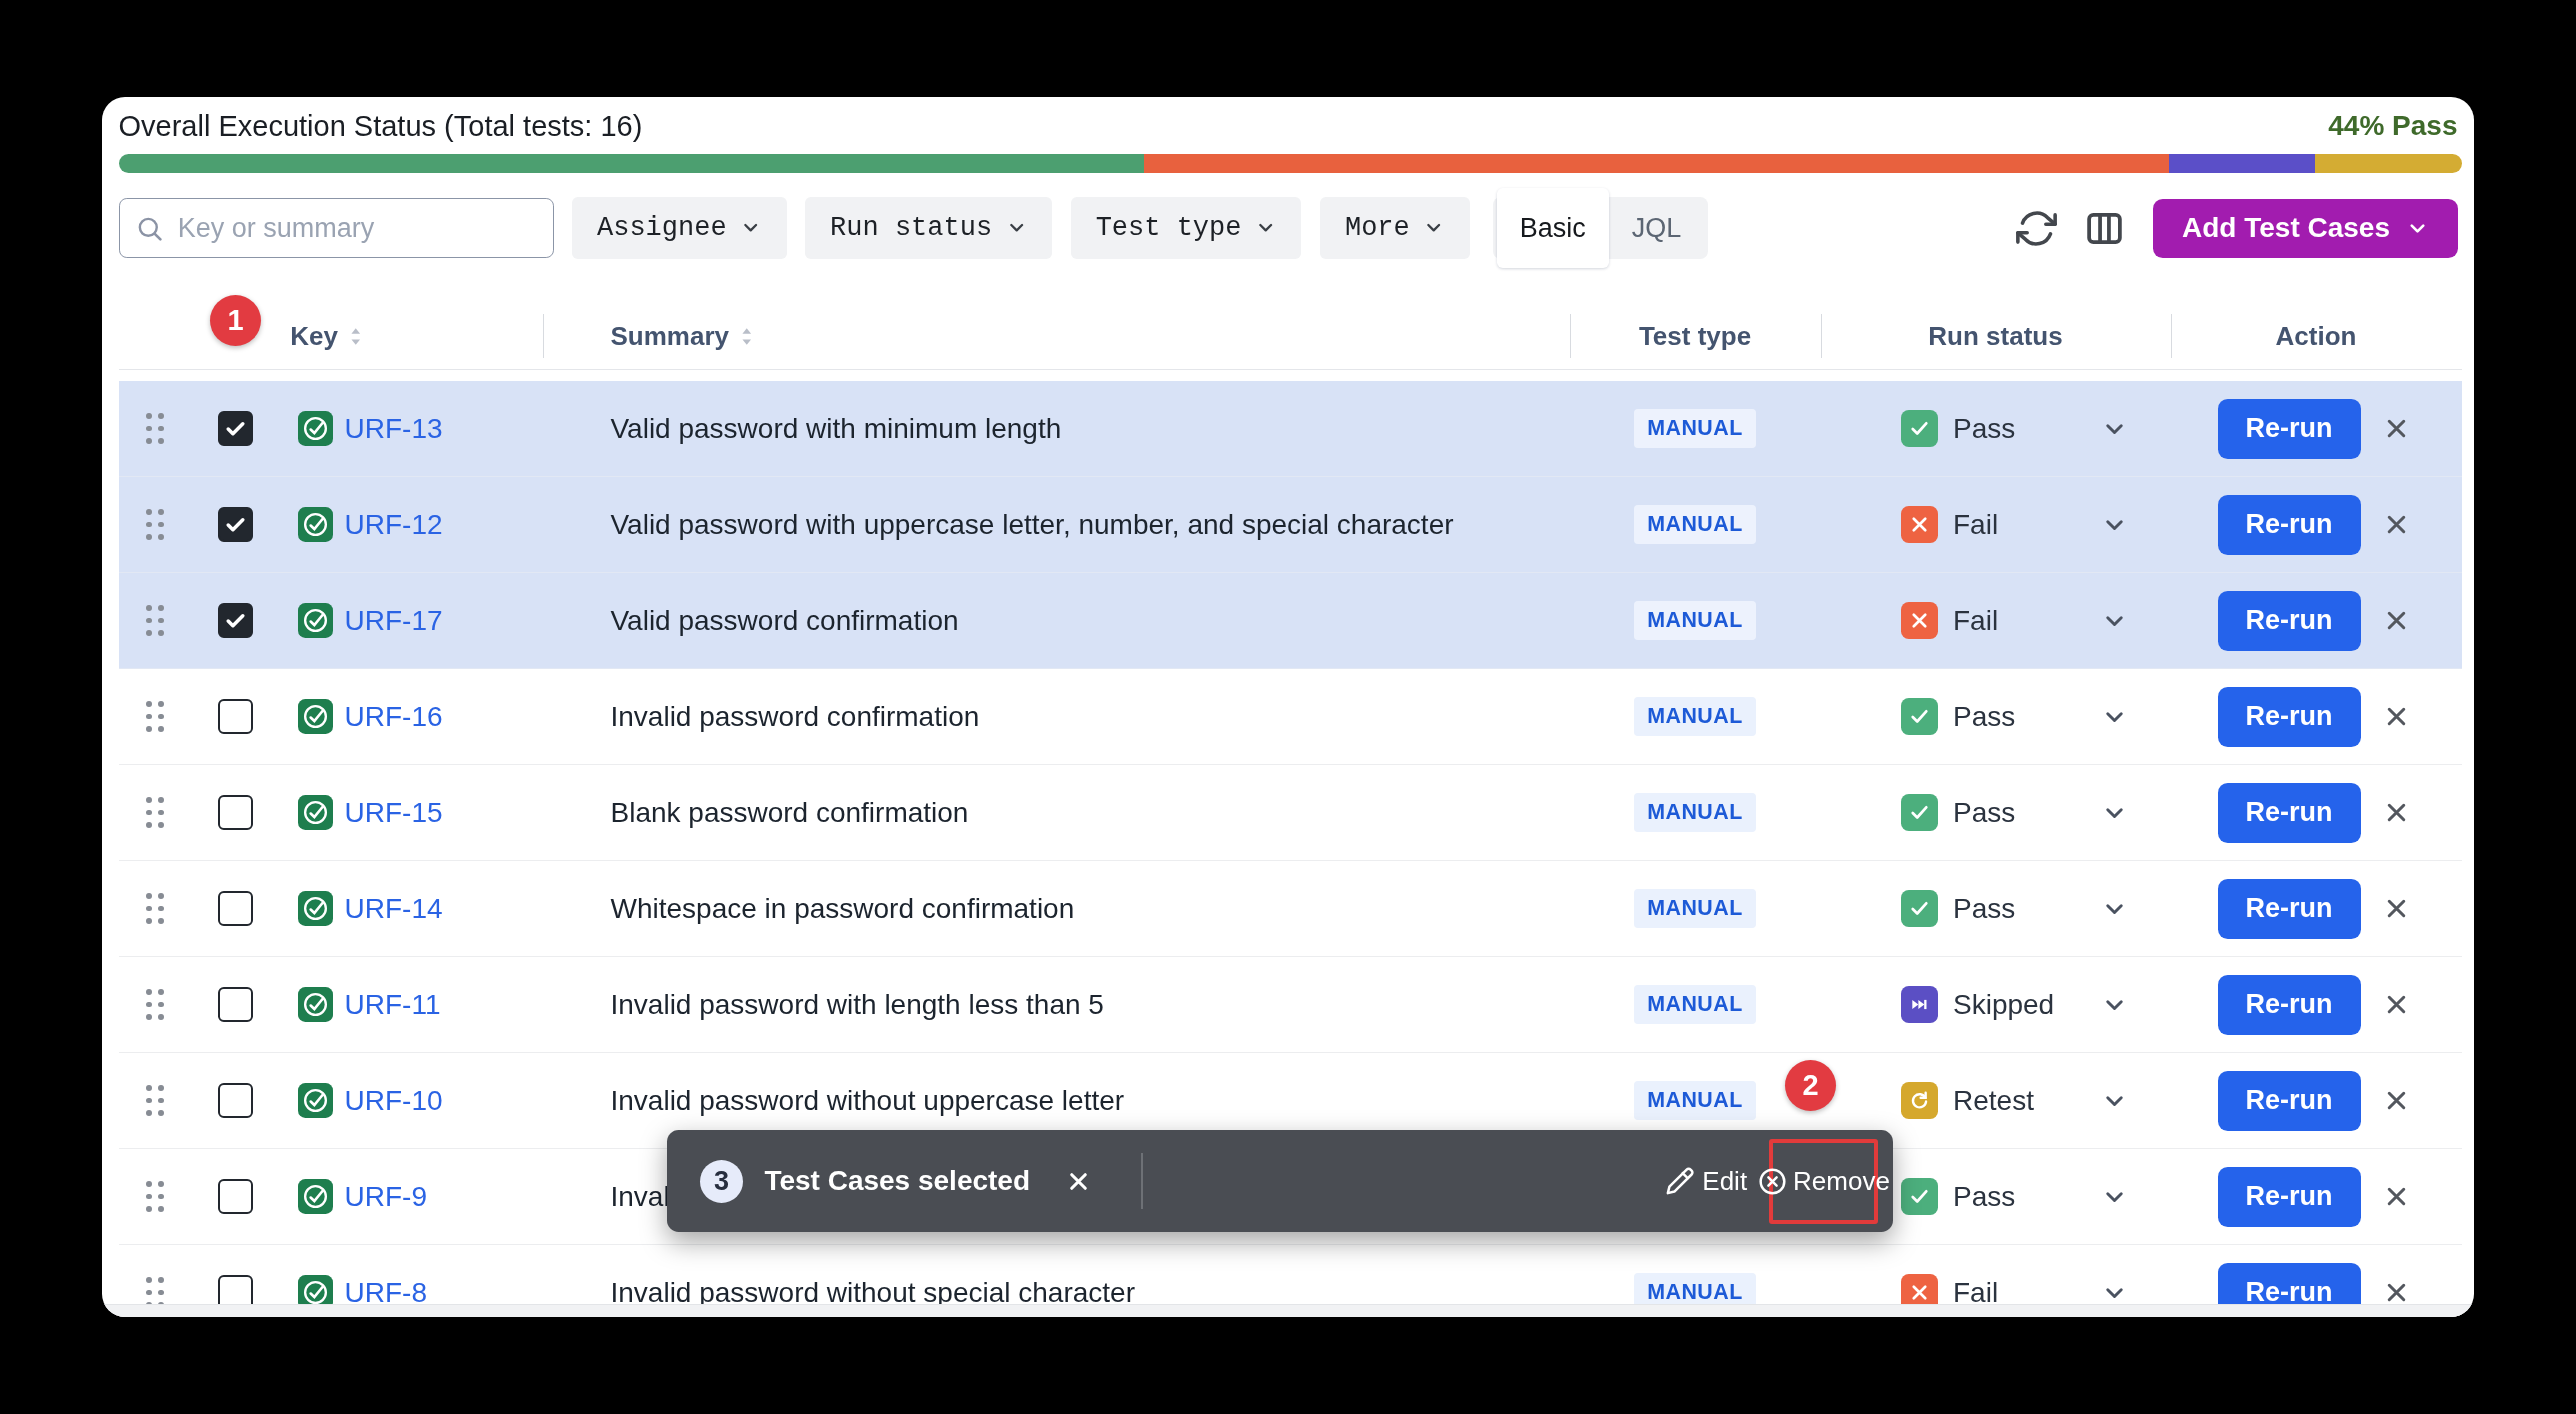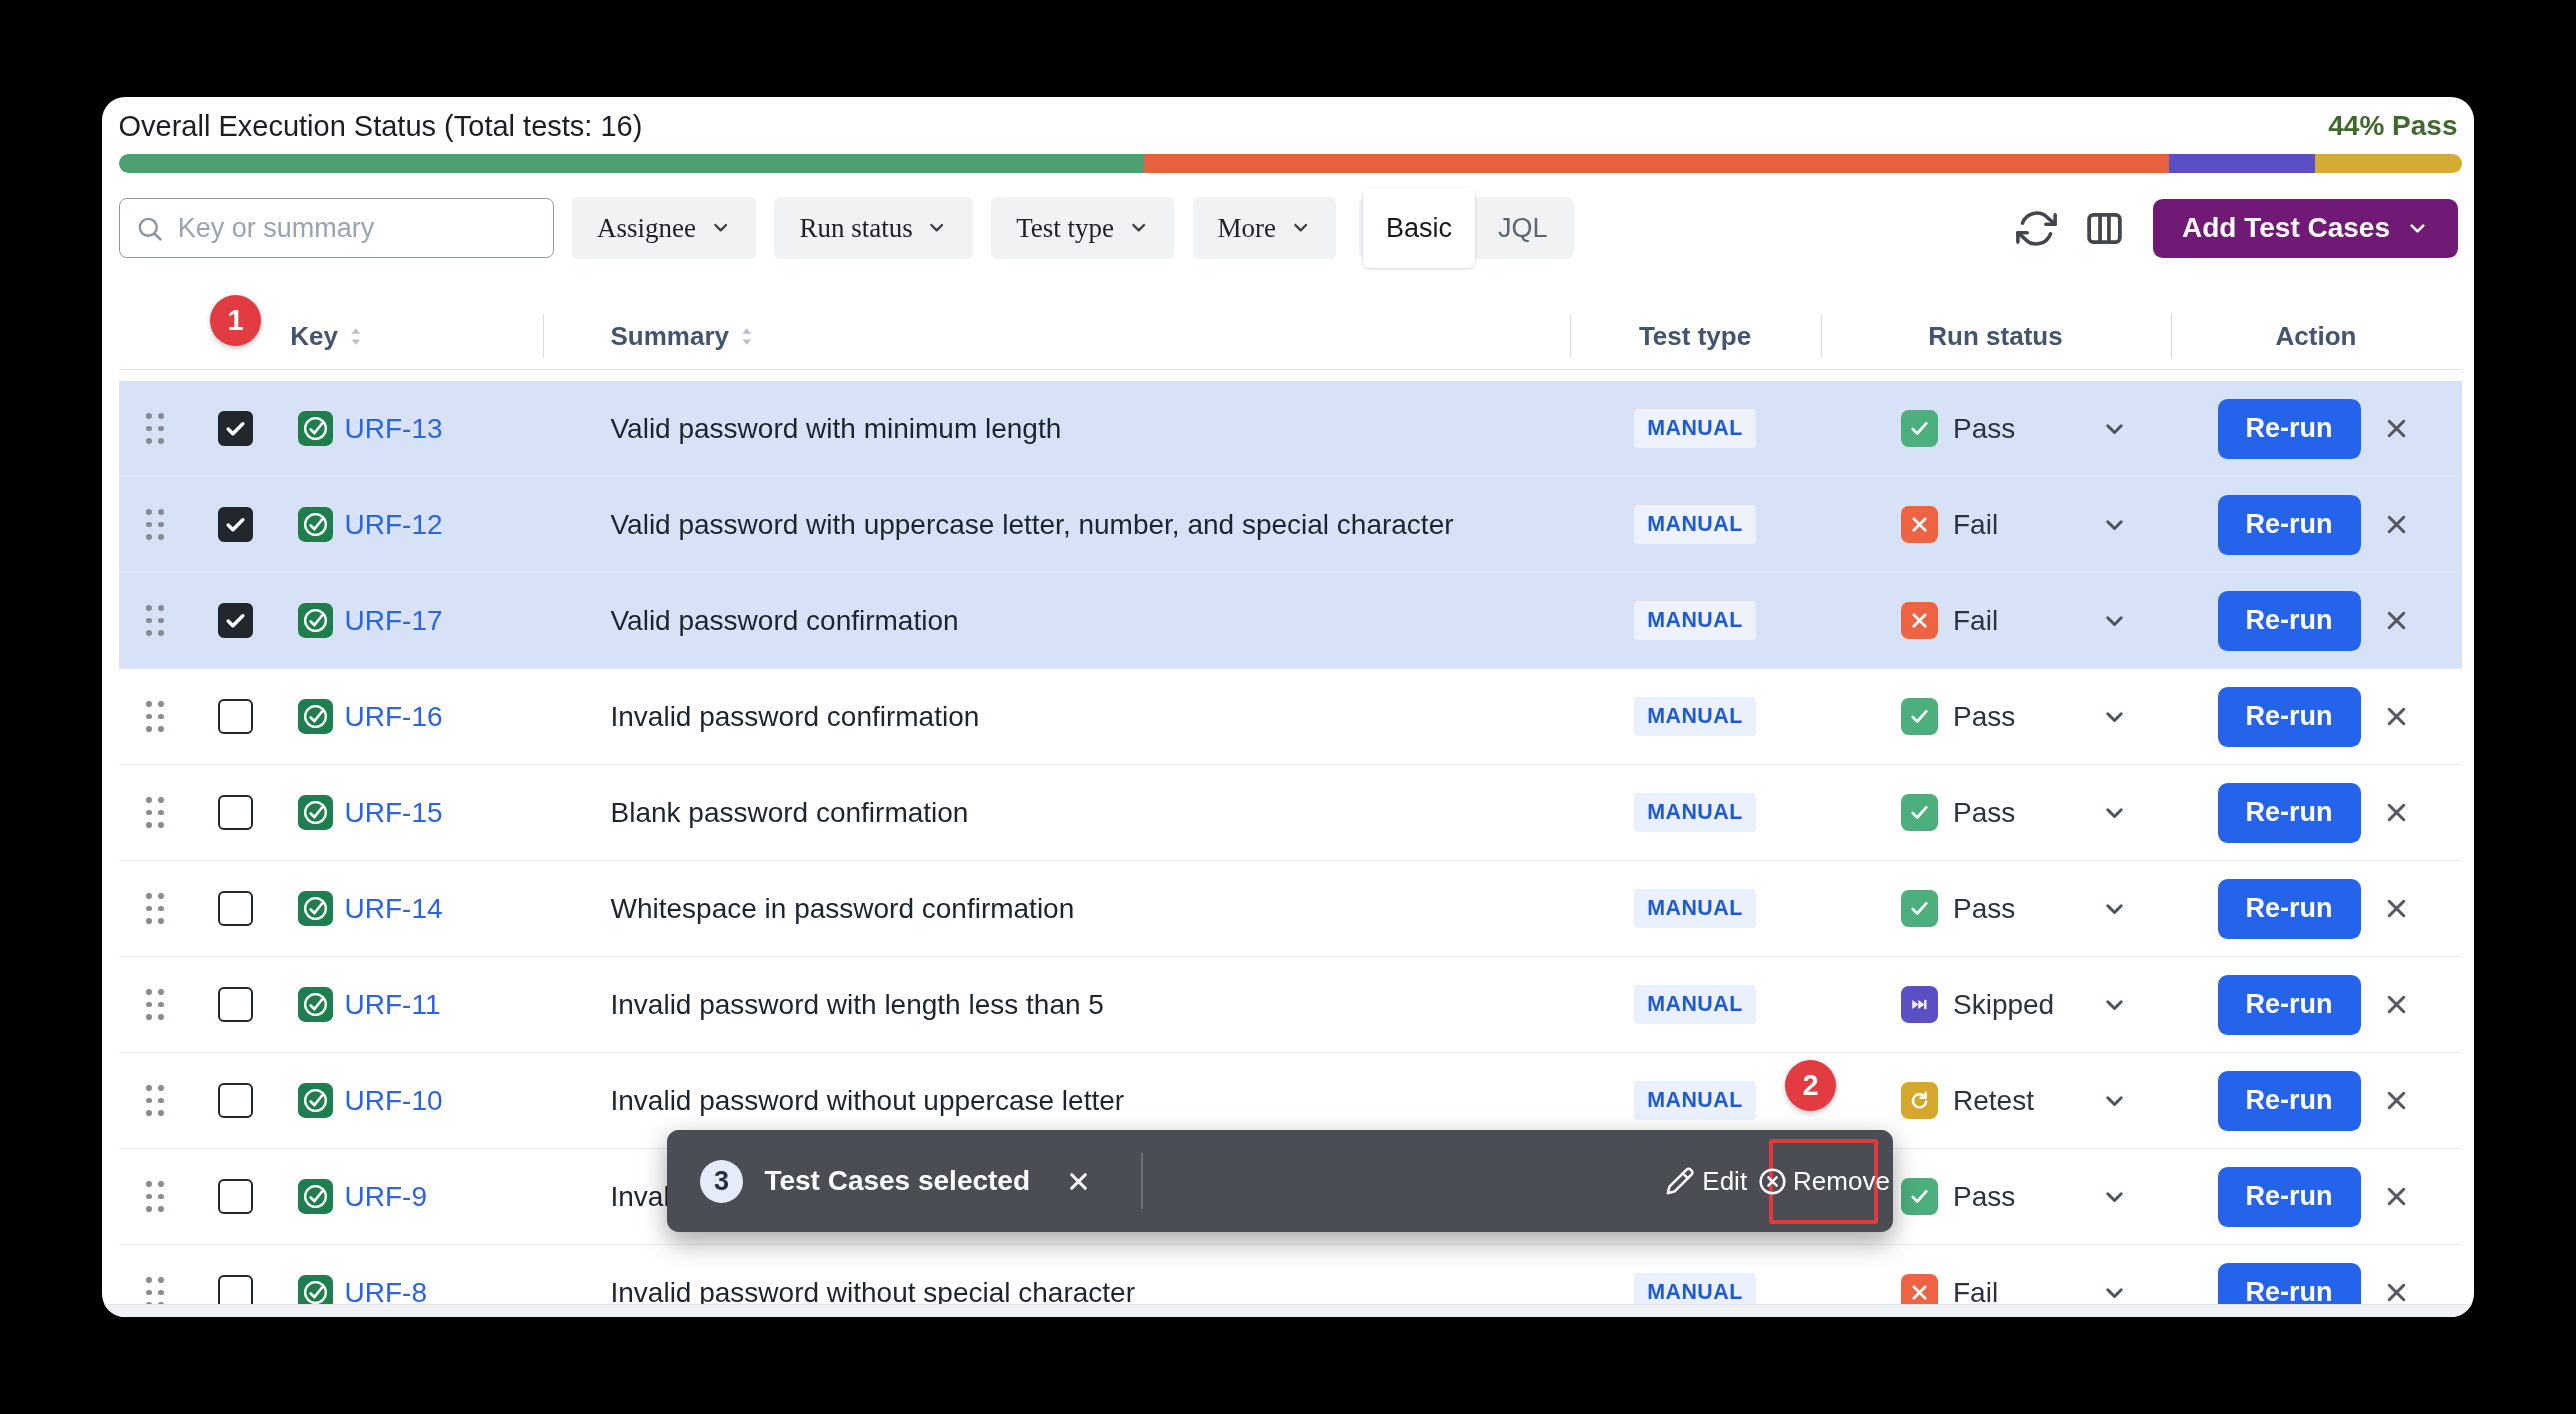--- a/index.html
+++ b/index.html
@@ -23,33 +23,33 @@
   
   .filter-row{position:absolute;left:16.5px;right:16.5px;top:99px;height:64px;
               display:flex;align-items:center;}
   .search-box{width:402px;height:58px;border:1.9px solid #8B95A7;border-radius:7.8px;
               display:flex;align-items:center;padding:0 15.5px;gap:11.7px;background:#fff;flex:none;}
   .search-box input{border:none;outline:none;font-size:27px;color:#2B3442;width:100%;
                     font-family:"Liberation Sans",sans-serif;background:transparent;}
   .search-box input::placeholder{color:#9AA3B2;}
   .btn-filter{height:62px;padding:0 25px;background:#F1F2F4;border-radius:5.8px;border:none;
               display:flex;align-items:center;gap:13.6px;font-size:27px;color:#1D2126;
-              font-family:Liberation Serif, serif;margin-left:18.5px;cursor:pointer;flex:none;}
+              font-family:Liberation Mono, monospace;margin-left:18.5px;cursor:pointer;flex:none;}
   .btn-filter svg{color:#3A3F45;}
   .toggle{height:62px;background:#F1F2F4;border-radius:7.8px;display:flex;align-items:center;
           padding:0 3.9px;margin-left:23px;flex:none;}
   .toggle .seg{height:56px;display:flex;align-items:center;padding:12px 23px;font-size:27px;
                border-radius:5.8px;cursor:pointer;}
   .toggle .seg.active{background:#fff;color:#16191D;box-shadow:0 1px 2.9px rgba(9,30,66,.18);}
   .toggle .seg.inactive{color:#5C6673;}
   .icon-btn{width:47px;height:47px;border:none;background:transparent;display:flex;
             align-items:center;justify-content:center;cursor:pointer;padding:0;flex:none;}
   .refresh-btn{margin-left:auto;}
   .columns-btn{margin-left:21.4px;}
-  .btn-add{height:59px;padding:0 29px;margin-left:25px;background:#701a75;border:none;
+  .btn-add{height:59px;padding:0 29px;margin-left:25px;background:#a21caf;border:none;
            border-radius:9.7px;color:#fff;font-weight:700;font-size:28px;display:flex;
            align-items:center;gap:15.5px;font-family:"Liberation Sans",sans-serif;cursor:pointer;flex:none;}
 
   
   .grid{display:grid;grid-template-columns:73px 87px 264px 1027px 251px 350px 291px;align-items:center;}
   .thead{position:absolute;left:16.5px;top:206px;width:2343px;height:66px;
          font-size:26px;font-weight:700;color:#44546F;border-bottom:1.9px solid #E4E6EA;}
   .th{display:flex;align-items:center;height:100%;position:relative;}
   .th.divl::before{content:'';position:absolute;left:0;top:10.7px;bottom:10.7px;width:1.9px;background:#D8DBE0;}
   .th-key{padding-left:11.7px;gap:9.7px;}

